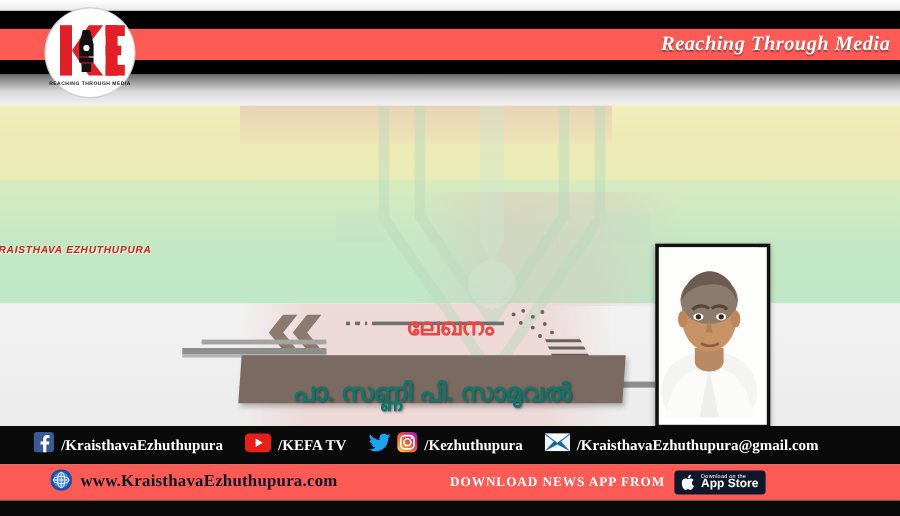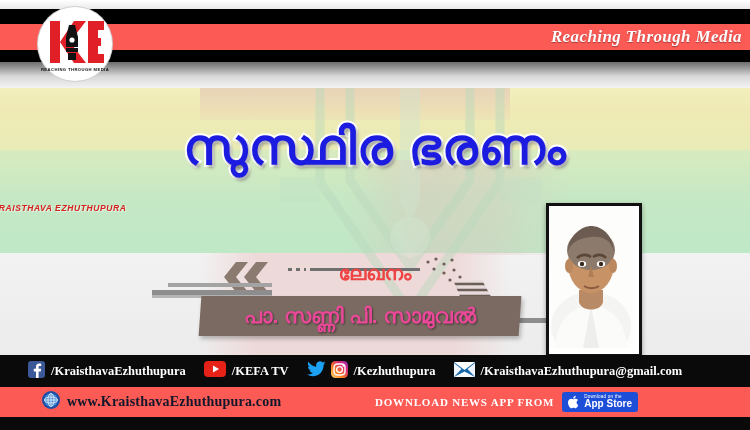--- a/index.html
+++ b/index.html
@@ -70,43 +70,43 @@
 
   
   .lekhanam{position:absolute;left:250px;top:262px;width:250px;text-align:center;z-index:8;
      font-family:"Liberation Sans",sans-serif;font-weight:bold;font-size:20px;color:#ef4444;}
 
   
   .author-wrap{position:absolute;left:200px;top:296px;width:320px;height:40px;z-index:8;}
   .author-bar{position:absolute;left:0;top:0;width:320px;height:40px;background:#7a6a61;
      transform:skewX(-4deg);box-shadow:2px 3px 4px rgba(0,0,0,.25);}
   .author-tail{position:absolute;left:300px;top:22px;width:70px;height:5px;background:#8d8d8d;}
-  .author-txt{position:absolute;left:0;top:0;width:320px;height:40px;line-height:40px;
-     text-align:center;color:#ec4899;font-family:"Liberation Sans",sans-serif;font-weight:bold;
+  .author-txt{position:absolute;left:0;top:12px;width:320px;height:40px;line-height:40px;
+     text-align:center;color:#0f766e;font-family:"Liberation Sans",sans-serif;font-weight:bold;
      font-size:21px;text-shadow:1px 1px 2px rgba(0,0,0,.45);}
 
   
   .photo{position:absolute;left:546px;top:203px;width:90px;height:148px;z-index:9;
      border:3px solid #111;background:#fff;box-shadow:0 2px 5px rgba(0,0,0,.35);overflow:hidden;}
 
   
   .f-black{position:absolute;left:0;top:355px;width:750px;height:32px;background:#0a0a0a;z-index:10;}
   .f-red{position:absolute;left:0;top:387px;width:750px;height:30px;background:#fb5a55;z-index:10;}
   .f-black2{position:absolute;left:0;top:417px;width:750px;height:13px;background:#0a0a0a;z-index:10;}
   .f-row{position:absolute;top:355px;height:32px;display:flex;align-items:center;z-index:11;}
   .f-row2{position:absolute;top:387px;height:30px;display:flex;align-items:center;z-index:11;}
   .f-txt{color:#fff;font-family:"Liberation Serif",serif;font-weight:bold;font-size:12.5px;
      margin-left:6px;white-space:nowrap;}
   .f-txt-red{color:#0f172a;font-family:"Liberation Serif",serif;font-weight:bold;font-size:14px;
      margin-left:7px;white-space:nowrap;letter-spacing:.2px;}
   .f-label{color:#fff;font-family:"Liberation Serif",serif;font-weight:bold;font-size:11px;
      letter-spacing:.8px;white-space:nowrap;}
   .ic{display:inline-block;vertical-align:middle;}
   .gap{width:18px;height:1px;}
-  .badge{height:20px;border-radius:3px;background:#1d4ed8;display:flex;align-items:center;
+  .badge{height:20px;border-radius:3px;background:#0f172a;display:flex;align-items:center;
      padding:0 6px;margin-left:8px;justify-content:flex-end;}
   .badge .bt{color:#fff;line-height:1;margin-left:4px;}
   .badge .bt .s{display:block;font-size:4.6px;letter-spacing:.2px;font-family:"Liberation Sans",sans-serif;}
   .badge .bt .b{display:block;font-size:10px;font-weight:bold;font-family:"Liberation Sans",sans-serif;}
 </style>
 </head>
 <body>
 
 <div id="stage">
 
@@ -149,21 +149,20 @@
       <g fill="#111">
         <path d="M31 18 L37 18 L40 30 L40 40 L28 40 L28 30 Z"></path>
         <path d="M28 41 L40 41 L40 45 L28 45 Z"></path>
         <path d="M30 46 L38 46 L38 53 L30 53 Z"></path>
       </g>
       <circle cx="34" cy="33" r="2.6" fill="#fff"></circle>
       <text x="37" y="64" text-anchor="middle" fill="#111" font-family="Liberation Sans, sans-serif" font-size="4.2" font-weight="bold" letter-spacing=".4">REACHING THROUGH MEDIA</text>
     </svg>
   </div>
 
-  <div class="title">സുസ്ഥിര  ഭരണം</div>
 
   <div class="kraisthava">KRAISTHAVA EZHUTHUPURA</div>
 
   <svg class="chevrons" width="54" height="30" viewBox="0 0 54 30">
     <path d="M22 0 L34 0 L22 15 L34 30 L22 30 L10 15 Z" fill="#8a7a70"></path>
     <path d="M42 0 L54 0 L42 15 L54 30 L42 30 L30 15 Z" fill="#8a7a70"></path>
   </svg>
   <div class="bar1"></div>
   <div class="bar2"></div>
   <div class="dash-l"></div>

